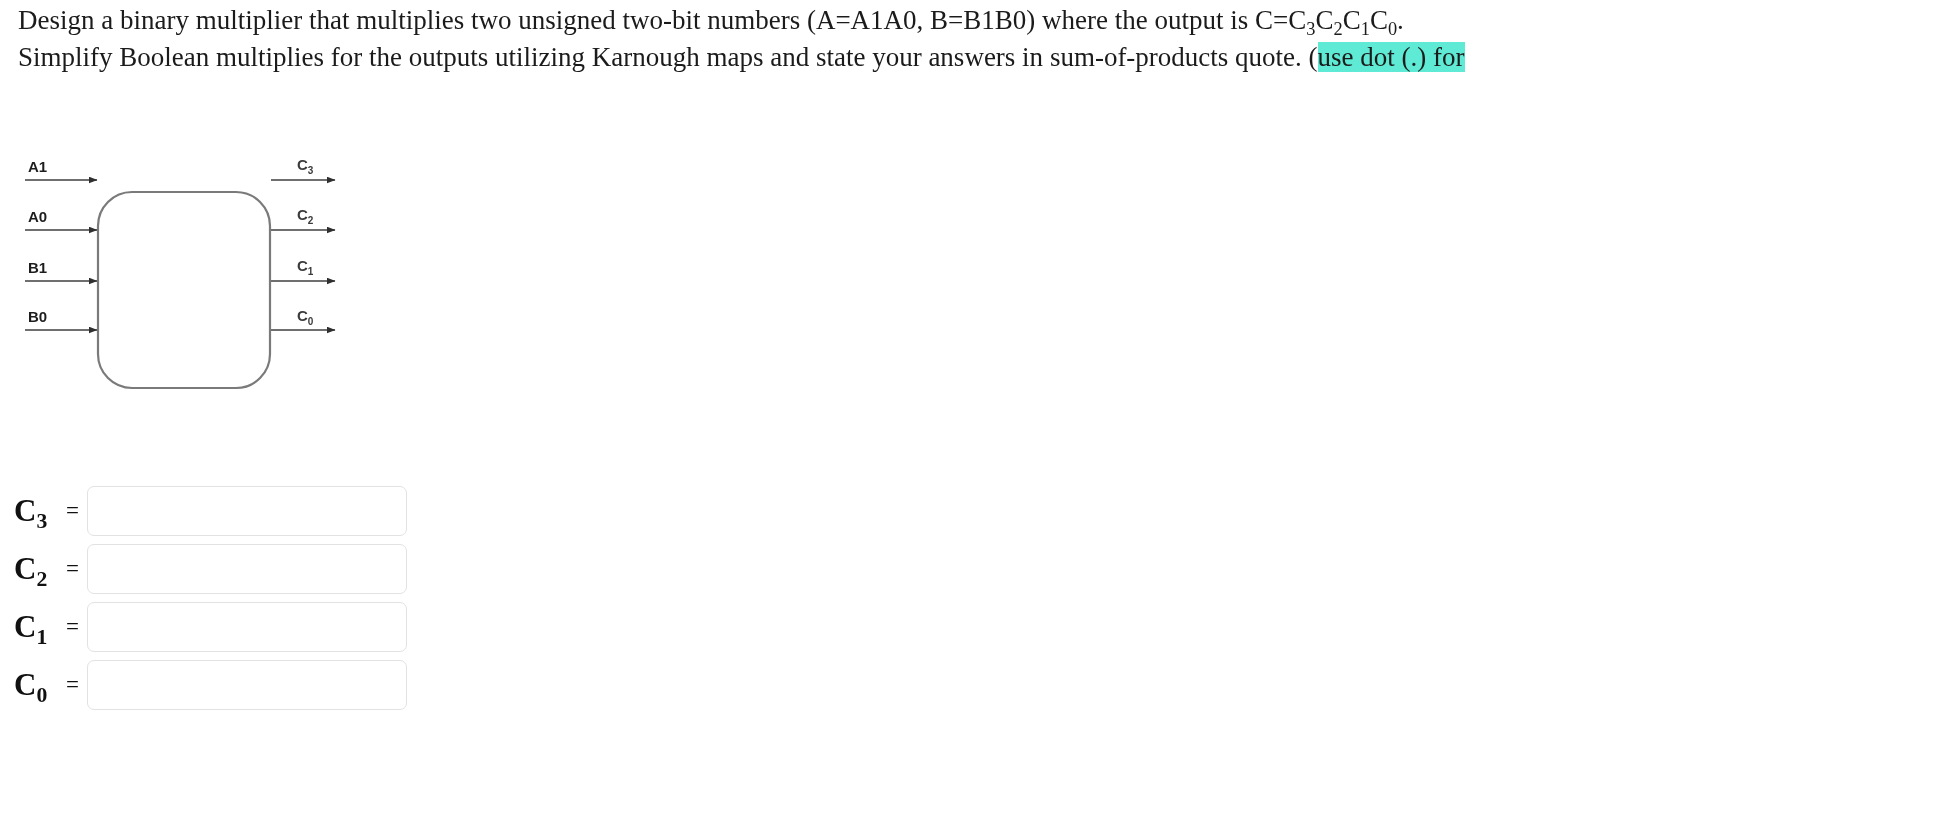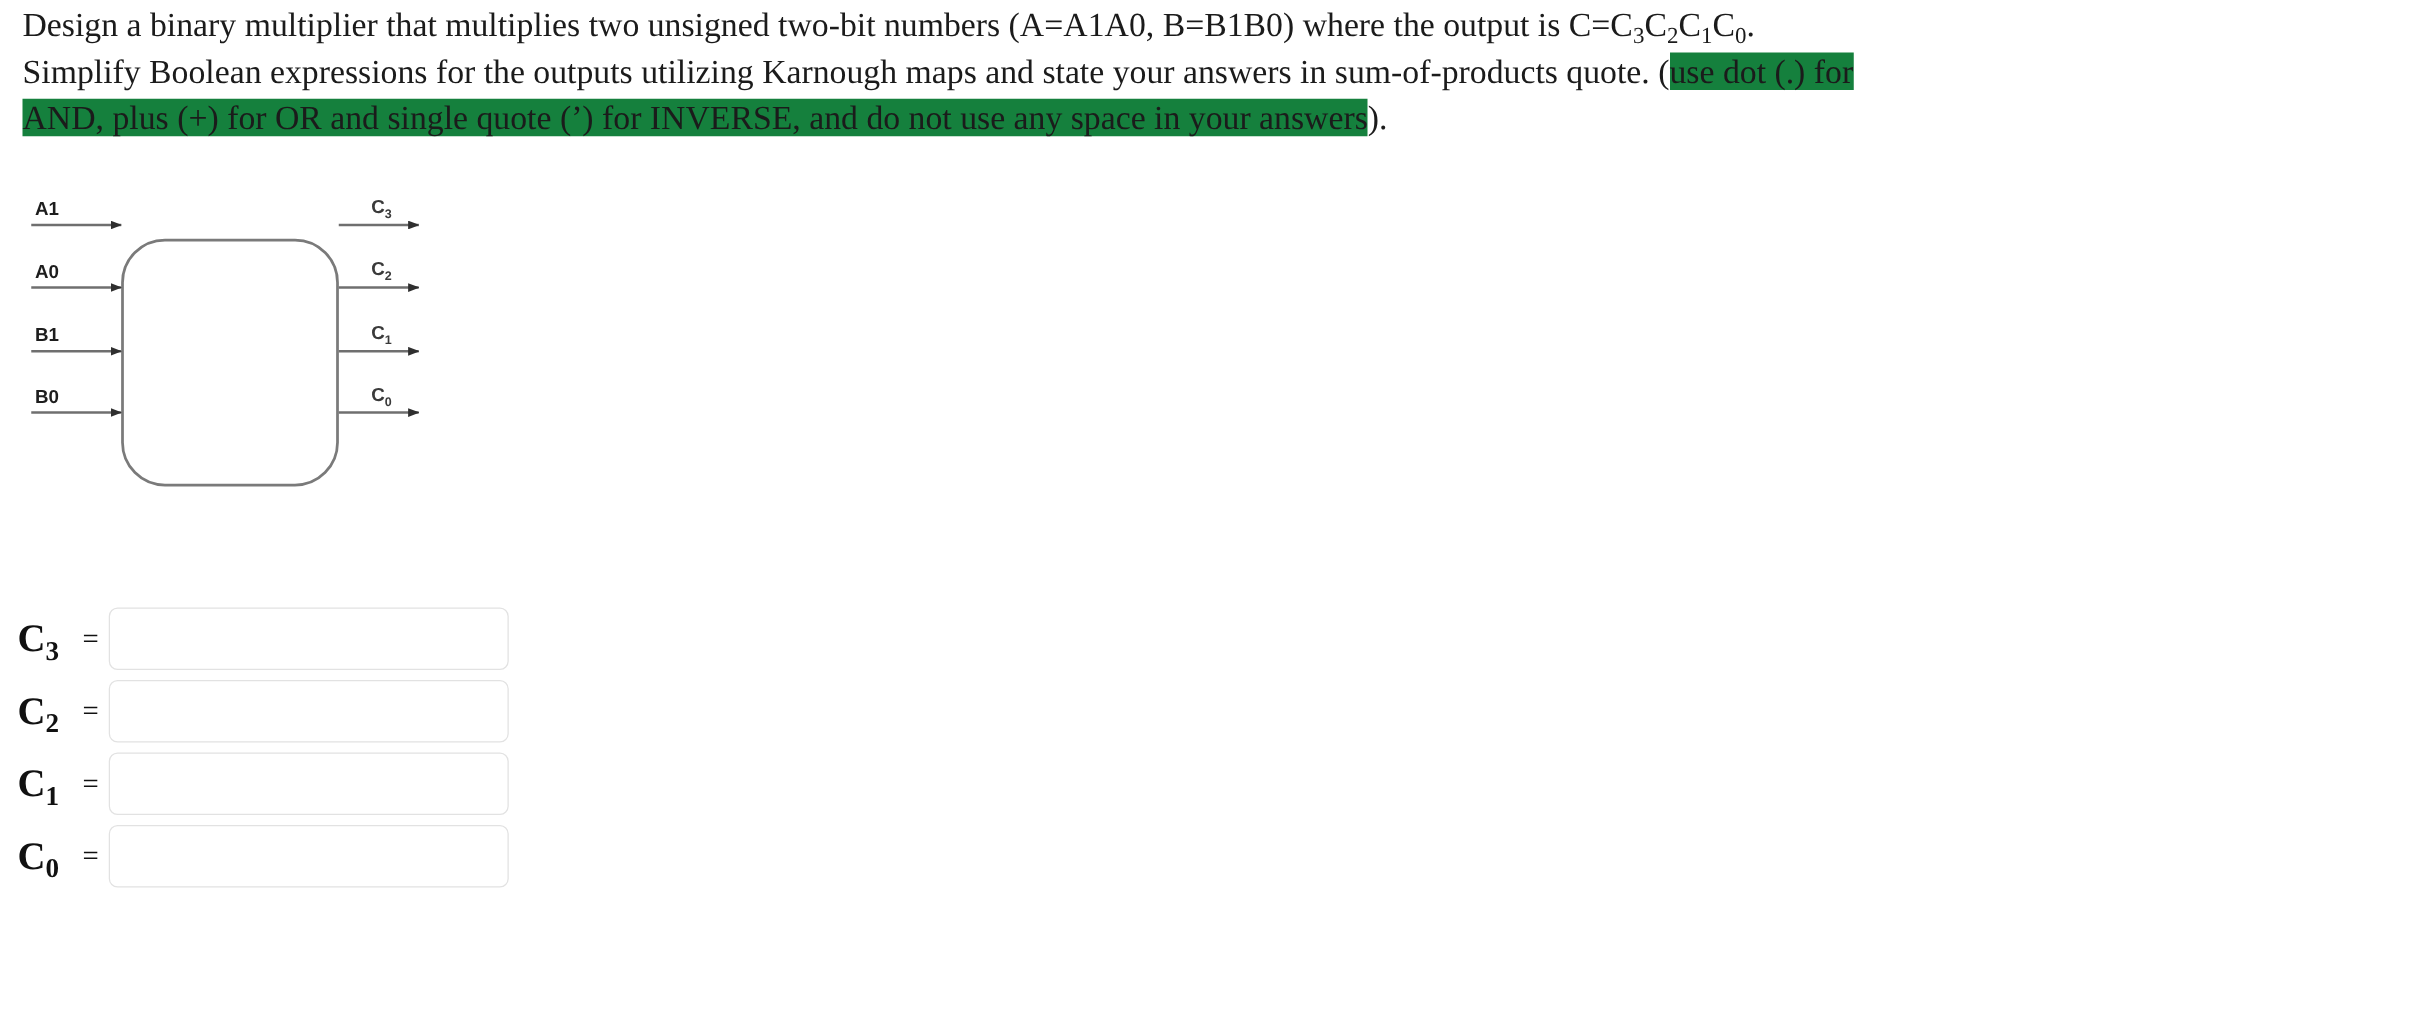--- a/index.html
+++ b/index.html
@@ -22,21 +22,21 @@
     left: 18px;
     top: 2px;
     width: 1910px;
     font-size: 27px;
     line-height: 37px;
     color: #1b1b1b;
     white-space: normal;
   }
   #prompt .ln { display: block; white-space: nowrap; }
   .b { font-weight: normal; }
-  .hl { background: #15803d; }
+  .hl { background: #5eead4; }
   sub.sb {
     font-size: 0.68em;
     vertical-align: -0.30em;
     line-height: 0;
     letter-spacing: 0;
   }
 
   
   #diagram {
     position: absolute;
@@ -111,23 +111,22 @@
     outline: none;
   }
   .ans-input::placeholder { color: #bdbdbd; }
 </style>
 </head>
 <body>
 
 <div id="prompt">
   <span class="ln"><span>Design a binary multiplier that multiplies two unsigned two-bit numbers (A=A1A0, B=B1B0) where the output is C=C</span><sub class="sb">3</sub><span>C</span><sub class="sb">2</sub><span>C</span><sub class="sb">1</sub><span>C</span><sub class="sb">0</sub><span>.</span></span>
 
-  <span class="ln"><span>Simplify Boolean expressions for the outputs utilizing </span><span class="b">Karnough maps</span><span> and state your answers in </span><span class="b">sum-of-products quote</span><span>. (</span><span class="hl">use dot (.) for</span></span>
+  <span class="ln"><span>Simplify Boolean multiplies for the outputs utilizing </span><span class="b">Karnough maps</span><span> and state your answers in </span><span class="b">sum-of-products quote</span><span>. (</span><span class="hl">use dot (.) for</span></span>
 
-  <span class="ln"><span class="hl">AND, plus (+) for OR and single quote (’) for INVERSE, and do not use any space in your answers</span><span>).</span></span>
 </div>
 
 <div id="diagram">
   <svg width="470" height="300" viewBox="0 0 470 300" xmlns="http://www.w3.org/2000/svg">
     <defs>
       <marker id="arrowhead" markerWidth="9" markerHeight="7" refX="8.5" refY="3.5" orient="auto" markerUnits="userSpaceOnUse">
         <polygon points="0 0, 9 3.5, 0 7" fill="#2f2f2f"></polygon>
       </marker>
     </defs>
 

